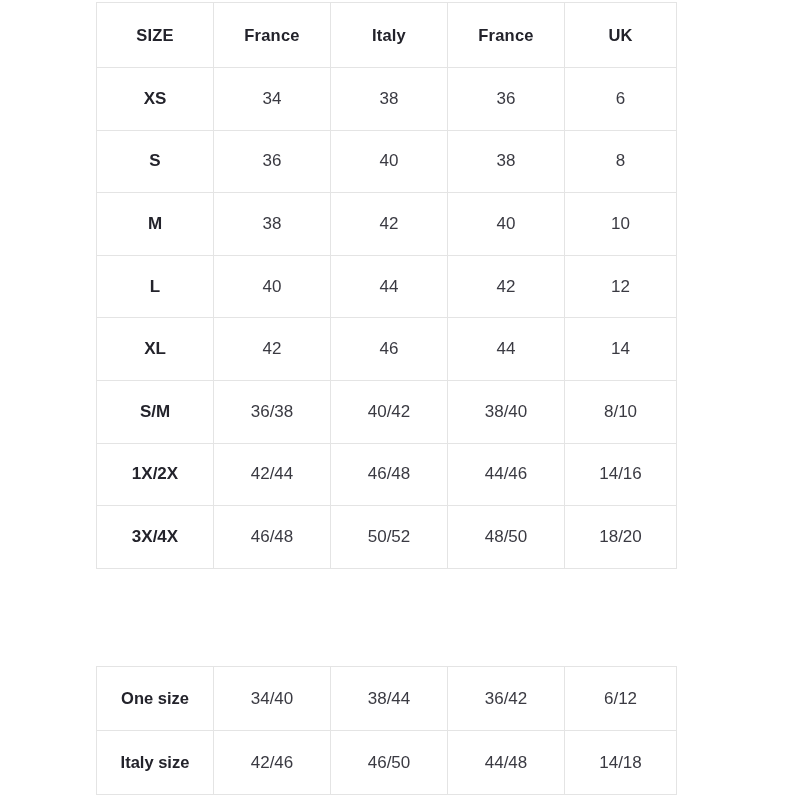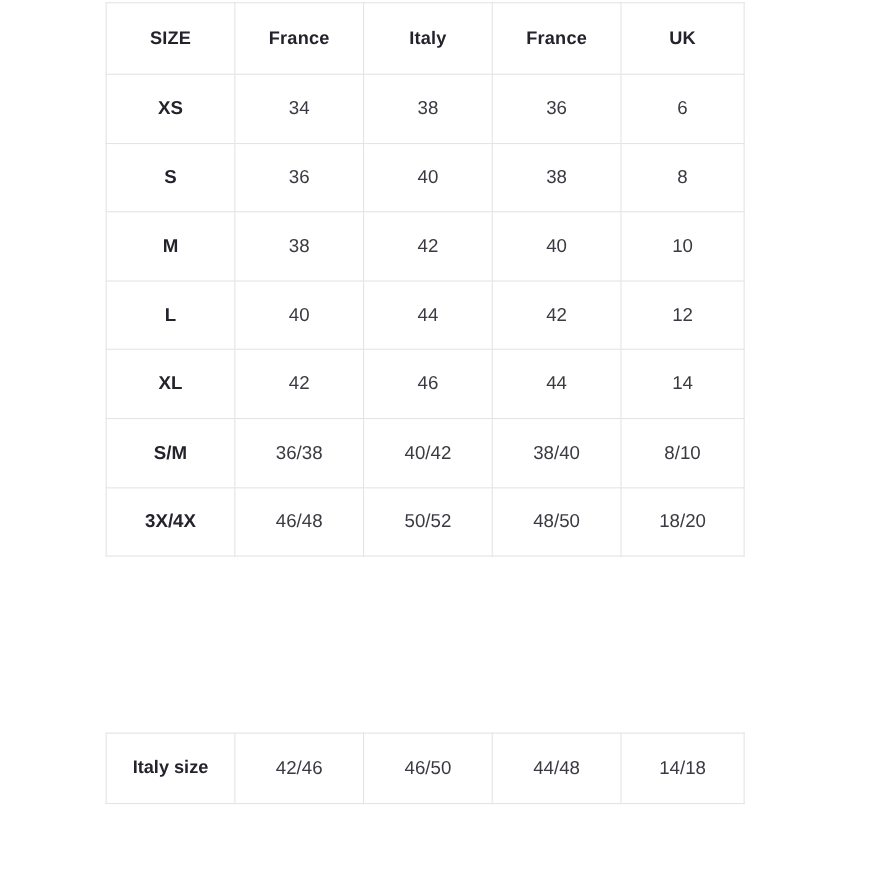--- a/index.html
+++ b/index.html
@@ -128,20 +128,27 @@
           <td class="val">14</td>
         </tr>
         <tr>
           <td class="rowhead">S/M</td>
           <td class="val">36/38</td>
           <td class="val">40/42</td>
           <td class="val">38/40</td>
           <td class="val">8/10</td>
         </tr>
         <tr>
+          <td class="rowhead">1X/2X</td>
+          <td class="val">42/44</td>
+          <td class="val">46/48</td>
+          <td class="val">44/46</td>
+          <td class="val">14/16</td>
+        </tr>
+        <tr>
           <td class="rowhead">3X/4X</td>
           <td class="val">46/48</td>
           <td class="val">50/52</td>
           <td class="val">48/50</td>
           <td class="val">18/20</td>
         </tr>
       </tbody>
     </table>
   </div>
 
@@ -149,20 +156,27 @@
     <table class="size-table">
       <colgroup>
         <col class="c0">
           <col class="c1">
           <col class="c2">
           <col class="c3">
           <col class="c4">
       </colgroup>
       <tbody>
         <tr>
+          <td class="rowhead">One size</td>
+          <td class="val">34/40</td>
+          <td class="val">38/44</td>
+          <td class="val">36/42</td>
+          <td class="val">6/12</td>
+        </tr>
+        <tr>
           <td class="rowhead">Italy size</td>
           <td class="val">42/46</td>
           <td class="val">46/50</td>
           <td class="val">44/48</td>
           <td class="val">14/18</td>
         </tr>
       </tbody>
     </table>
   </div>
 

